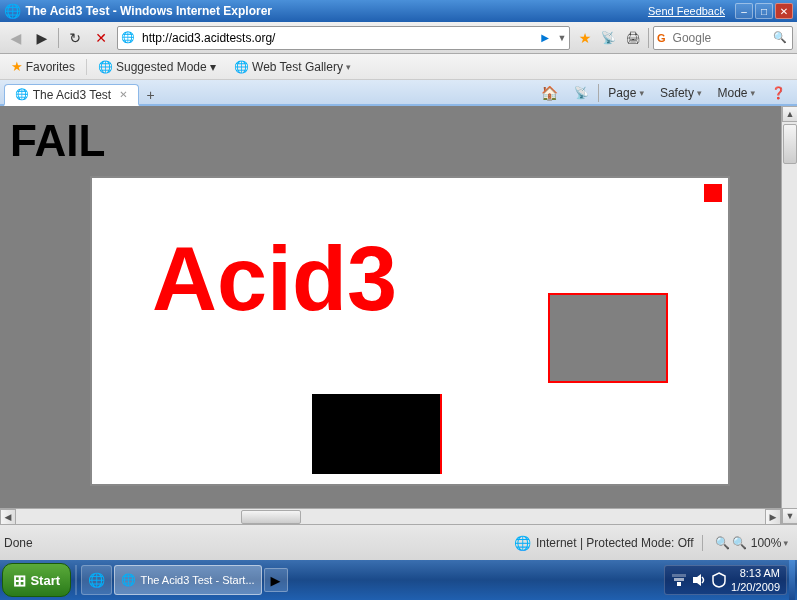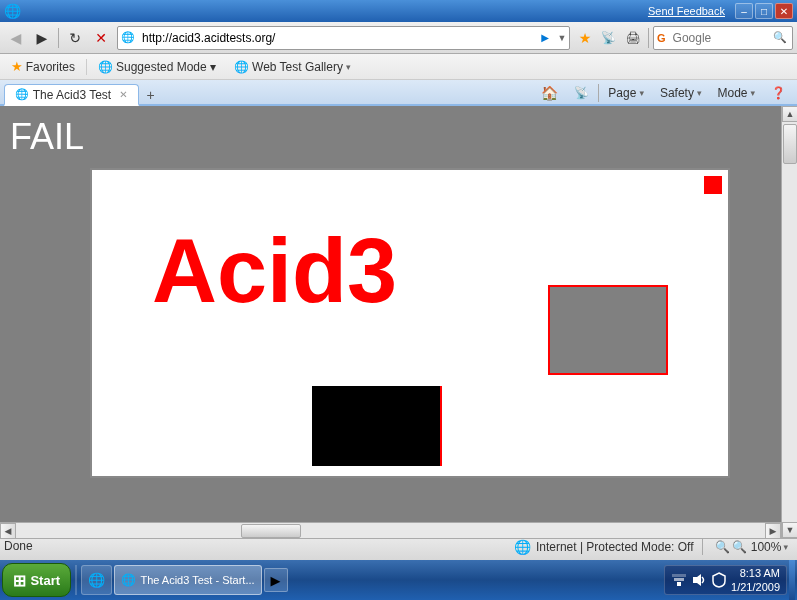--- a/index.html
+++ b/index.html
@@ -234,23 +234,23 @@
 
     
     .web-page {
       background: #808080;
       padding: 10px;
       height: 100%;
       position: relative;
     }
 
     .fail-text {
-      font-size: 36px;
-      font-weight: normal;
-      color: #ffffff;
+      font-size: 44px;
+      font-weight: bold;
+      color: #000000;
       font-family: Arial, sans-serif;
       margin-bottom: 10px;
     }
 
     .acid3-frame {
       background: white;
       border: 2px solid #888;
       width: 640px;
       height: 310px;
       margin: 0 auto;
@@ -293,23 +293,23 @@
       left: 220px;
       width: 130px;
       height: 80px;
       background: black;
       border-right: 2px solid red;
     }
 
     
     .status-bar {
       background: linear-gradient(to bottom, #e8e8e8 0%, #d8d8d8 100%);
-      height: 22px;
-      display: flex;
-      align-items: flex-start;
+      height: 36px;
+      display: flex;
+      align-items: center;
       border-top: 1px solid #aaa;
       padding: 0 4px;
     }
     .status-text {
       font-size: 12px;
       color: #333;
       flex: 1;
     }
     .status-right {
       display: flex;
@@ -438,20 +438,21 @@
 </head>
 <body>
 
 <div class="main-layout">
 
   <div class="browser-window">
 
     <div class="title-bar">
       <div class="title-bar-left">
         <span style="font-size:14px;">🌐</span>
+        <span>The Acid3 Test - Windows Internet Explorer</span>
       </div>
       <div class="title-bar-right">
         <span class="send-feedback">Send Feedback</span>
         <div class="title-btn">–</div>
         <div class="title-btn">□</div>
         <div class="title-btn close">✕</div>
       </div>
     </div>
 
     <div class="nav-bar">
@@ -606,18 +607,18 @@
             <path d="M11,5 Q14,8 11,11" stroke="white" fill="none" stroke-width="1.5"></path>
           </svg>
       </div>
       <div class="tray-icon" title="Security">
         <svg width="16" height="16" viewBox="0 0 16 16">
             <path d="M8,1 L14,4 L14,9 Q14,14 8,15 Q2,14 2,9 L2,4 Z" fill="none" stroke="white" stroke-width="1.5"></path>
           </svg>
       </div>
       <div class="clock">
         <div>8:13 AM</div>
-        <div>1/21/2009</div>
+        <div>1/20/2009</div>
       </div>
     </div>
     <div style="width:6px;height:40px;background:linear-gradient(to bottom,#4a8ad4,#1a4a90);cursor:pointer;"></div>
   </div>
 </div>
 
 </body></html>

